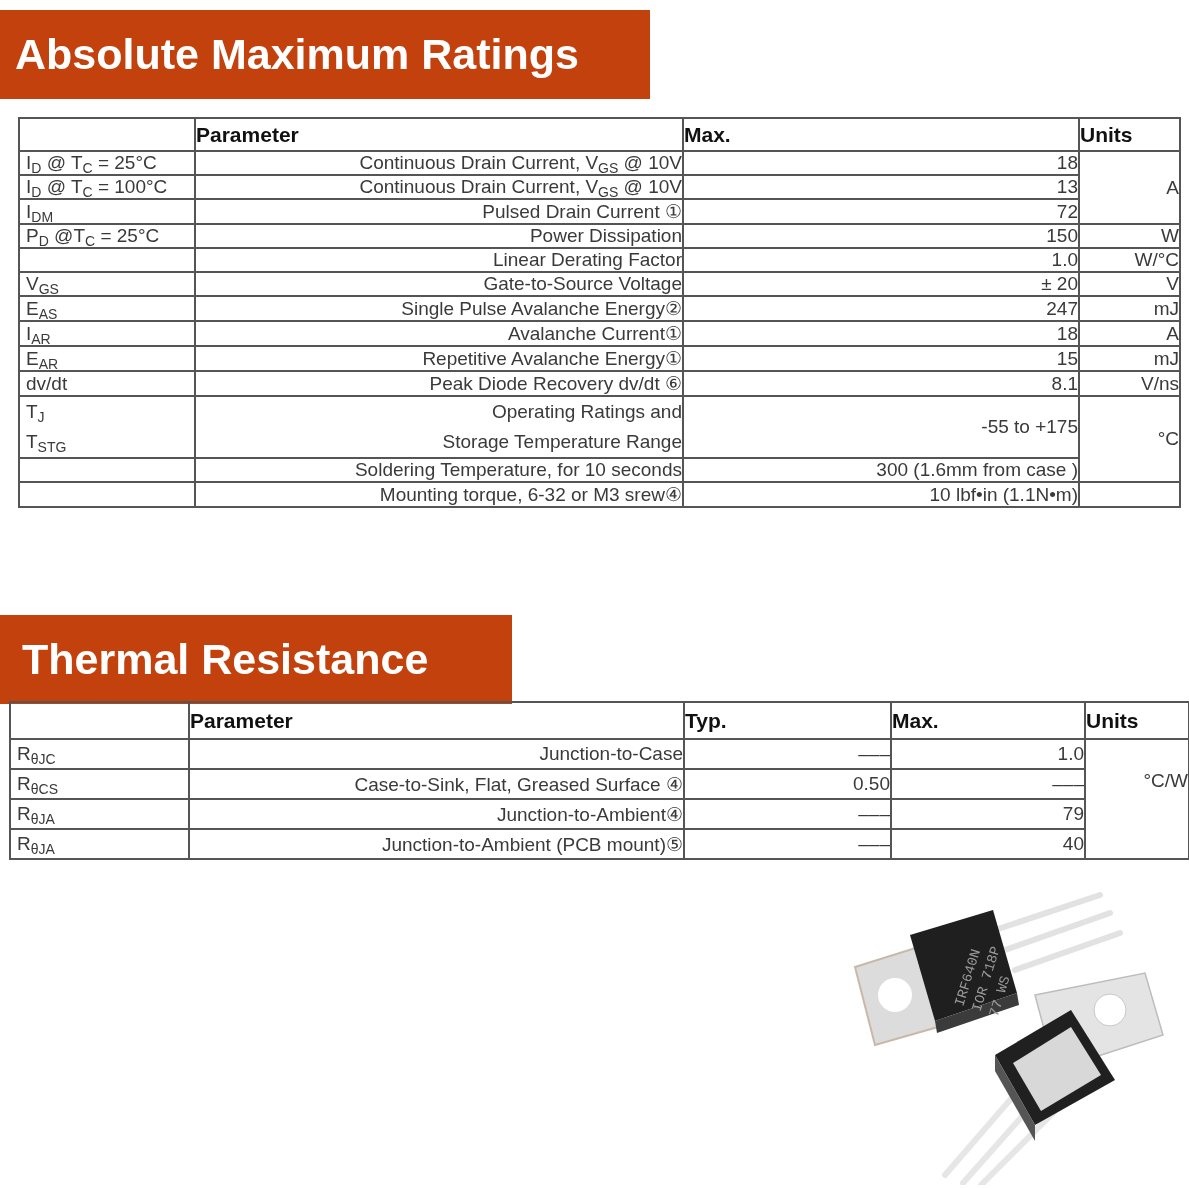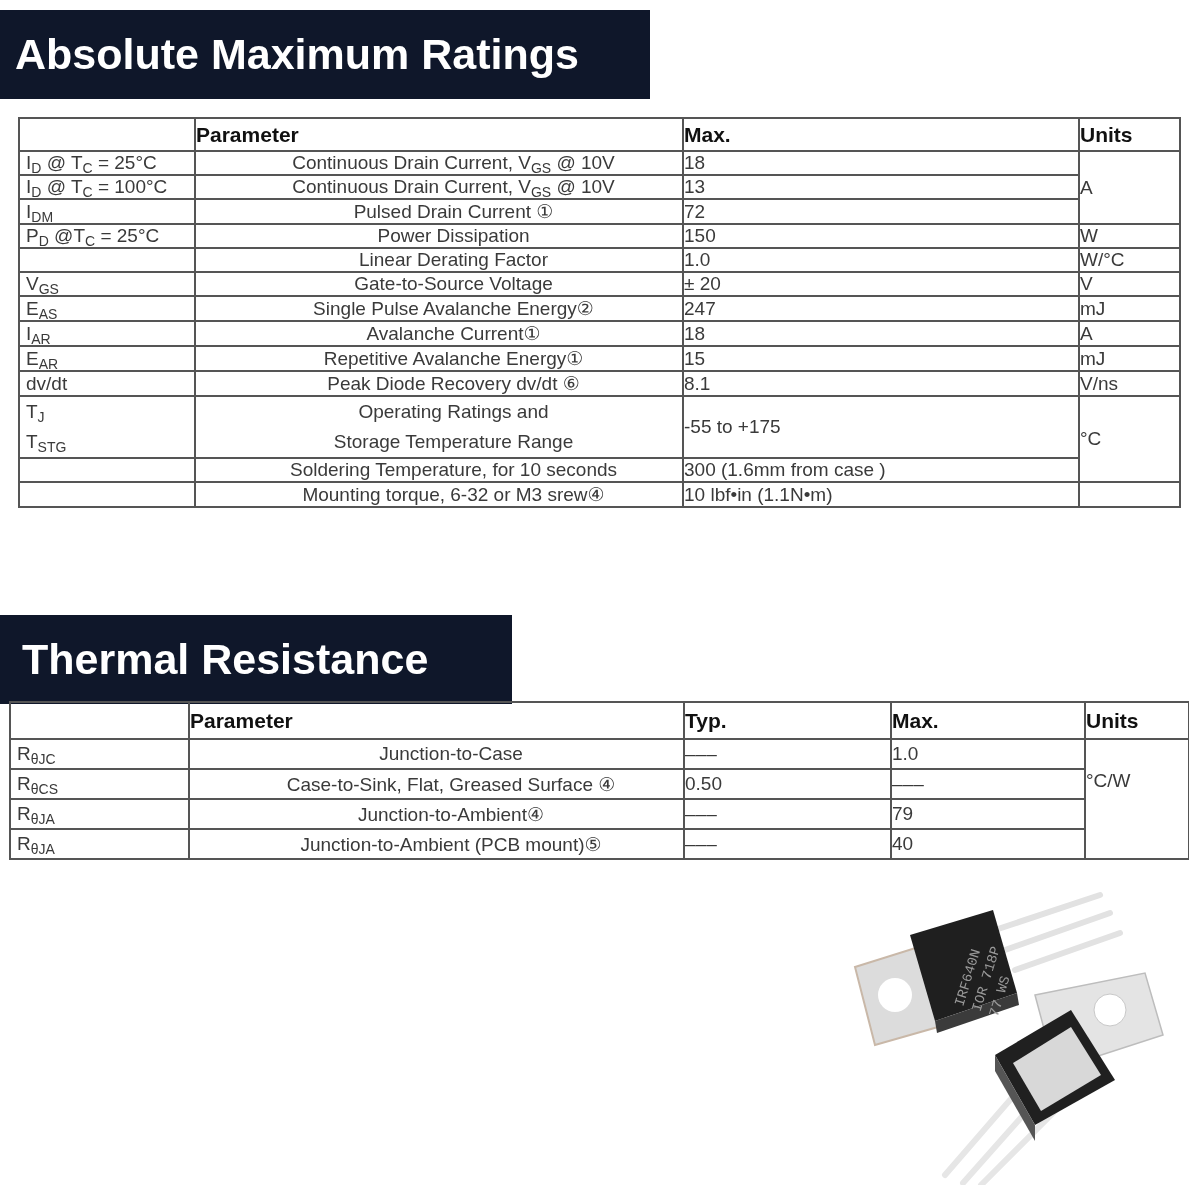--- a/index.html
+++ b/index.html
@@ -1,38 +1,38 @@
 <!DOCTYPE html>
 <html><head>
   <meta charset="utf-8">
   <style>
     * { box-sizing: border-box; margin: 0; padding: 0; }
     html, body { width: 1189px; height: 1189px; background: #ffffff; overflow: hidden; }
     body { position: relative; font-family: "Liberation Sans", sans-serif; color: #333; }
 
     .banner {
-      position: absolute; background: #0f172a; color: #fff;
+      position: absolute; background: #c2410c; color: #fff;
       font-family: "Liberation Sans", sans-serif; font-weight: bold;
       display: flex; align-items: center;
     }
     .banner-1 { left: 0; top: 10px; width: 650px; height: 89px; font-size: 43px; padding-left: 15px; }
     .banner-2 { left: 0; top: 596px; width: 512px; height: 89px; font-size: 43px; padding-left: 22px; margin-top: 19px; }
 
     table.spec {
       position: absolute; border-collapse: collapse; table-layout: fixed;
       font-family: "Liberation Sans", sans-serif; font-size: 19px; color: #3a3a3a;
     }
     table.spec td, table.spec th {
       border: 2px solid #555; padding: 0; vertical-align: middle;
       white-space: nowrap; overflow: hidden;
     }
     table.spec th { font-weight: bold; color: #111; font-size: 21px; text-align: left; }
     table.spec td.sym { text-align: left; padding-left: 6px; }
-    table.spec td.par { text-align: center; padding-left: 29px; }
-    table.spec td.num { text-align: left; }
+    table.spec td.par { text-align: right; padding-left: 29px; }
+    table.spec td.num { text-align: right; }
     table.spec td.top { vertical-align: top; padding-top: 19px; }
     sub { font-size: 14px; vertical-align: -4px; line-height: 0; }
 
     .t1 { left: 18px; top: 117px; width: 1161px; }
     .t1 tr.hdr { height: 33px; }
     .t1 tr.row { height: 16px; }
     .t1 tr.tall { height: 60px; }
 
     .t2 { left: 9px; top: 701px; width: 1179px; }
     .t2 tr.hdr { height: 37px; }

